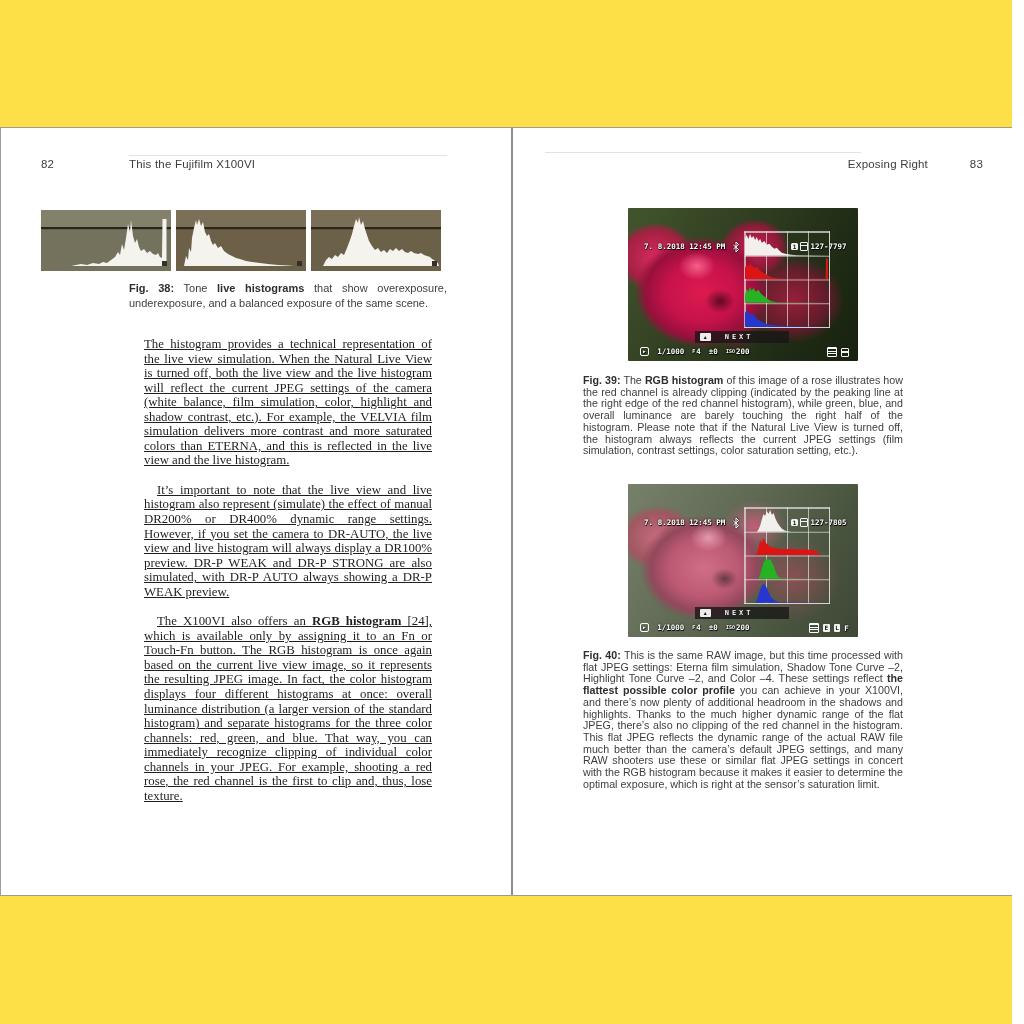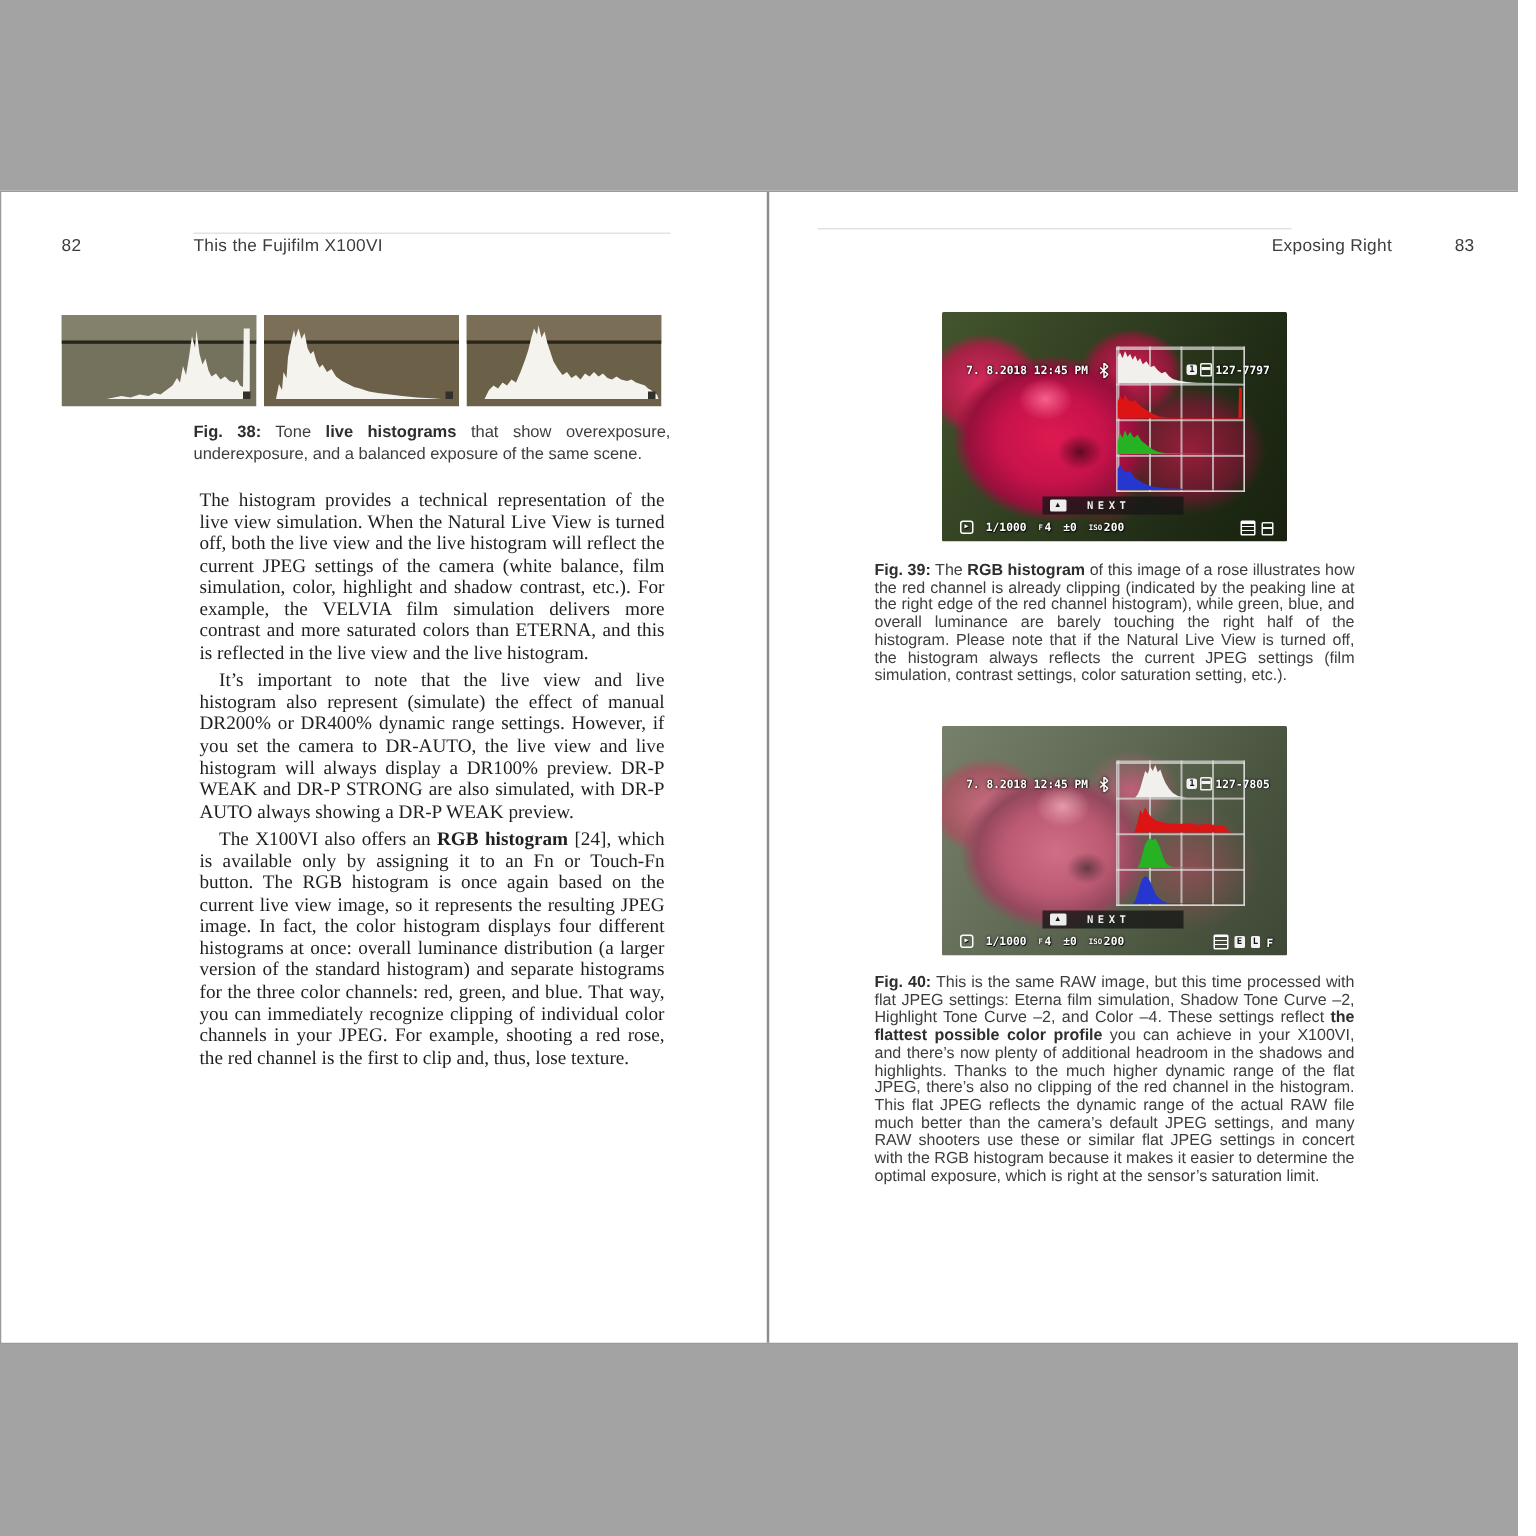--- a/index.html
+++ b/index.html
@@ -1,16 +1,16 @@
 <!DOCTYPE html>
 <html><head>
 <meta charset="utf-8">
 <style>
   html,body{margin:0;padding:0;background:#fff;}
-  .canvas{position:relative;width:1012px;height:1024px;background:#a3a3a3;overflow:hidden;
+  .canvas{position:relative;width:1012px;height:1024px;background:#fde047;overflow:hidden;
           font-family:"Liberation Sans",sans-serif;}
   .spread{position:absolute;left:0;top:127px;width:1022px;height:767px;border:1px solid #9b9b9b;
           background:#fff;display:flex;}
   .page{position:relative;width:510px;height:100%;background:#fff;}
   .divider{width:2px;height:100%;background:#8e8e8e;}
 
   
   .runhead{font-size:11.5px;color:#3d3d3d;letter-spacing:.2px;}
   .hrule{position:absolute;height:1px;background:#e2e2e2;}
   .pn-l{position:absolute;left:40px;top:30px;}
@@ -29,21 +29,21 @@
            color:#3e3e3e;}
   .cap38{left:128px;top:153px;width:318px;font-size:11px;line-height:15px;}
   .cap39{left:70px;top:247px;width:320px;}
   .cap40{left:70px;top:522px;width:320px;}
   .caption b{color:#2e2e2e;}
 
   
   .bodytext{position:absolute;left:128px;top:194px;width:318px;
             font-family:"Liberation Serif",serif;font-size:12.8px;line-height:14.55px;
             text-align:justify;color:#1f1f1f;}
-  .bodytext p{margin:4px;}
+  .bodytext p{margin:15px;text-decoration:underline;}
   .bodytext p.ind{text-indent:13px;}
 
   
   .camera{position:absolute;left:115px;width:230px;height:153px;overflow:hidden;border-radius:1px;}
   .cam1{top:80px;background:
     radial-gradient(26px 20px at 30% 38%, rgba(255,110,150,.85), rgba(255,110,150,0) 70%),
     radial-gradient(20px 16px at 40% 61%, rgba(84,8,30,.9), rgba(84,8,30,0) 75%),
     radial-gradient(90px 75px at 32% 55%, #dd1a50 0%, #c6124a 40%, #97103c 62%, rgba(110,14,40,0) 74%),
     radial-gradient(55px 48px at 12% 32%, #d92a5e 0%, rgba(180,25,70,.85) 55%, rgba(180,25,70,0) 72%),
     radial-gradient(48px 40px at 55% 26%, #cf1d55 0%, rgba(160,20,60,.8) 55%, rgba(160,20,60,0) 72%),

